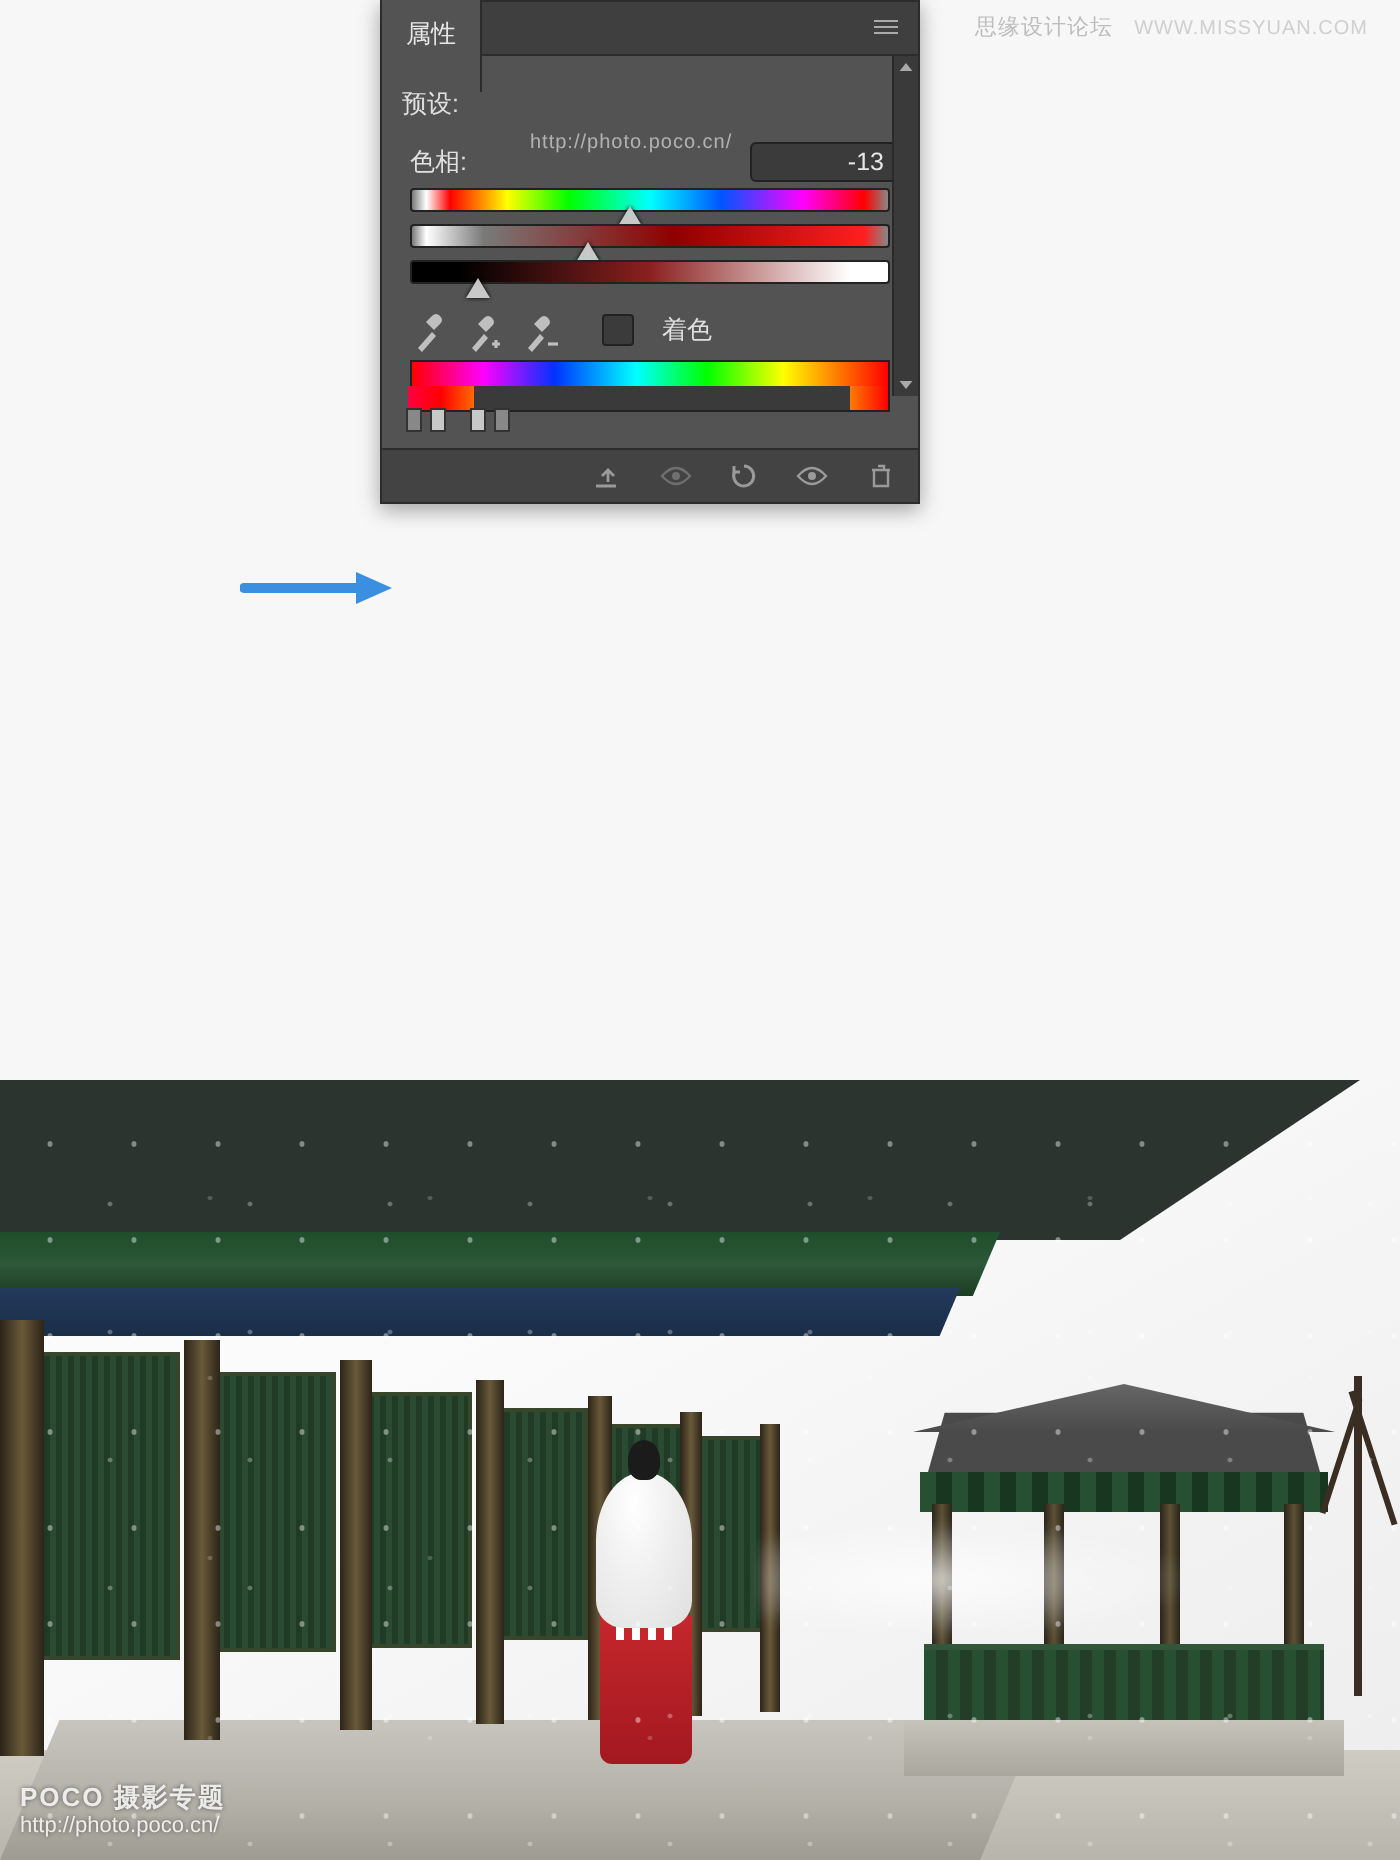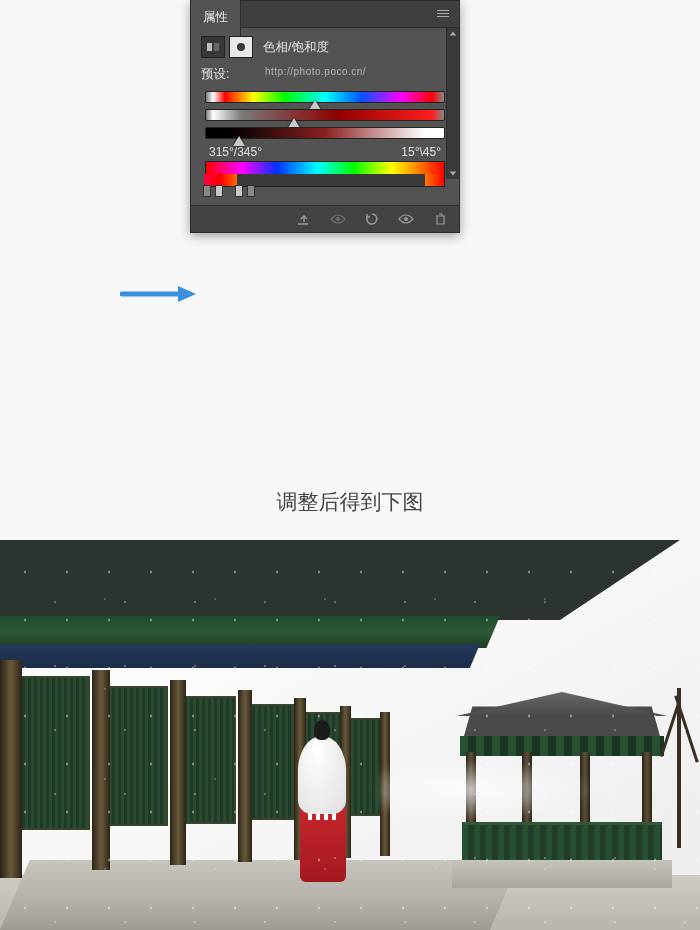--- a/index.html
+++ b/index.html
@@ -537,75 +537,90 @@
     width: 220px; height: 60px;
     background: radial-gradient(ellipse at 40% 50%, rgba(255,255,255,0.7), rgba(255,255,255,0) 70%);
     filter: blur(3px);
   }
 </style>
 </head>
 <body>
 
 <div class="page">
 
+  <div class="top-right-text">
+    <span>思缘设计论坛</span>
+    &nbsp;
+    <span style="font-size:10px;color:#cfcfcf;">WWW.MISSYUAN.COM</span>
+  </div>
 
   <div class="panel">
     <div class="panel-tabs">
       <div class="panel-tab">属性</div>
       <div class="panel-menu">
         <span></span>
           <span></span>
           <span></span>
       </div>
     </div>
 
     <div class="panel-body">
-      <div class="adj-head">
-        <div class="adj-icons">
-          <div class="adj-ic">
-            <svg width="14" height="12" viewBox="0 0 14 12">
-                <rect x="1" y="2" width="5" height="8" fill="#bbb"></rect>
-                <rect x="8" y="2" width="5" height="8" fill="#666"></rect>
-              </svg>
-          </div>
-          <div class="adj-ic inv">
-            <svg width="14" height="12" viewBox="0 0 14 12">
-                <circle cx="7" cy="6" r="4" fill="#383838"></circle>
-              </svg>
-          </div>
-        </div>
-        <div class="adj-label">色相/饱和度</div>
-      </div>
       <div class="watermark">http://photo.poco.cn/</div>
 
       <div class="row">
         <div class="row-label">预设:</div>
       </div>
 
 
+      <div class="section-label">
+        <span>色相:</span>
+        <div class="value-input">
+            <span>-13</span>
+          </div>
+      </div>
       <div class="slider-wrap">
         <div class="slider-track grad-hue"></div>
         <div class="slider-thumb" style="left:46%;"></div>
       </div>
 
       <div class="slider-wrap">
         <div class="slider-track grad-sat"></div>
         <div class="slider-thumb" style="left:37%;"></div>
       </div>
 
       <div class="slider-wrap">
         <div class="slider-track grad-light"></div>
         <div class="slider-thumb" style="left:14%;"></div>
       </div>
 
-
-      <div class="range-labels">
-        <span>315°/345°</span>
-        <span>15°\45°</span>
-      </div>
+      <div class="eyedrop-row">
+        <div class="eyedrop">
+          <svg width="18" height="20" viewBox="0 0 18 20">
+              <path d="M3 18 L10 10 L12 12 L5 20 Z" fill="#bfbfbf"></path>
+              <path d="M11 9 L14 6 Q16 4 14 2 Q12 0 10 2 L7 5 Z" fill="#bfbfbf"></path>
+            </svg>
+        </div>
+        <div class="eyedrop">
+          <svg width="20" height="20" viewBox="0 0 20 20">
+              <path d="M3 18 L9 11 L11 13 L5 20 Z" fill="#bfbfbf"></path>
+              <path d="M10 10 L13 7 Q15 5 13 3 Q11 1 9 3 L6 6 Z" fill="#bfbfbf"></path>
+              <path d="M15 14 v4 M13 16 h4" stroke="#bfbfbf" stroke-width="1.6"></path>
+            </svg>
+        </div>
+        <div class="eyedrop">
+          <svg width="20" height="20" viewBox="0 0 20 20">
+              <path d="M3 18 L9 11 L11 13 L5 20 Z" fill="#bfbfbf"></path>
+              <path d="M10 10 L13 7 Q15 5 13 3 Q11 1 9 3 L6 6 Z" fill="#bfbfbf"></path>
+              <path d="M13 16 h5" stroke="#bfbfbf" stroke-width="1.6"></path>
+            </svg>
+        </div>
+        <div class="checkbox"></div>
+        <div class="check-label">着色</div>
+      </div>
+
 
       <div class="spectrum-block">
         <div class="spectrum spec-fullhue"></div>
         <div class="spec-row2-wrap">
           <div class="spec-dim"></div>
           <div class="spec-slice" style="left:-1%; width:14%; background:linear-gradient(to right,#ff0040,#ff0000,#ff6a00);"></div>
           <div class="spec-slice" style="left:92%; width:8%; background:linear-gradient(to right,#ff7a00,#ff0000);"></div>
         </div>
       </div>
       <div class="range-handles">
@@ -653,21 +668,20 @@
     </div>
   </div>
 
   <div class="blue-arrow">
     <svg width="78" height="20" viewBox="0 0 78 20">
       <line x1="2" y1="10" x2="60" y2="10" stroke="#3b8fe0" stroke-width="5" stroke-linecap="round"></line>
       <path d="M58 2 L76 10 L58 18 Z" fill="#3b8fe0"></path>
     </svg>
   </div>
 
-  <div class="caption2">调整后得到下图</div>
 
   <div class="photo">
     <div class="sky"></div>
     <div class="ground"></div>
 
     <div class="bldg-main">
       <div class="roof-main"></div>
       <div class="roof-trim"></div>
       <div class="roof-trim2"></div>
       <div class="plinth"></div>
@@ -705,15 +719,19 @@
 
     <div class="figure">
       <div class="fig-skirt"></div>
       <div class="fig-stripe"></div>
       <div class="fig-upper"></div>
       <div class="fig-head"></div>
     </div>
 
     <div class="snow"></div>
 
+    <div class="photo-watermark">
+      <div style="font-size:13px;font-weight:bold;letter-spacing:1px;">POCO 摄影专题</div>
+      <div>http://photo.poco.cn/</div>
+    </div>
   </div>
 
 </div>
 
 </body></html>

